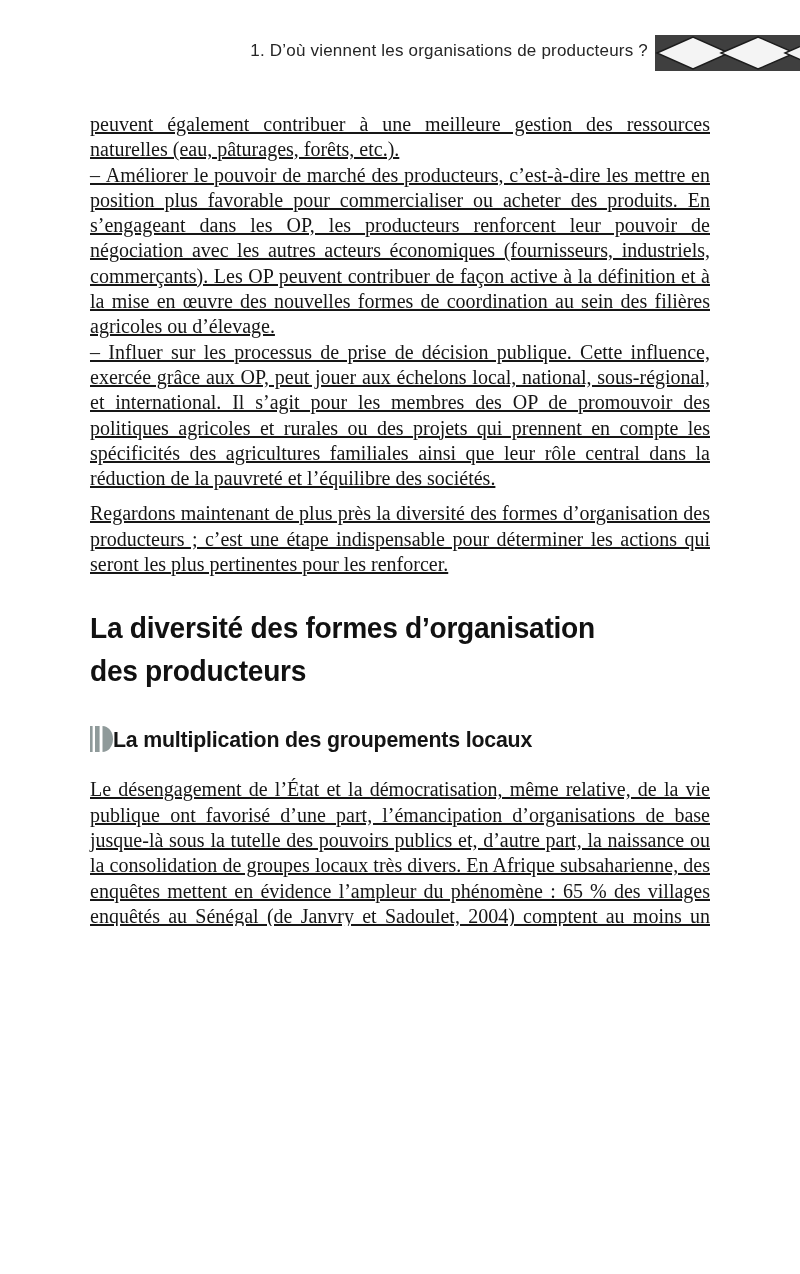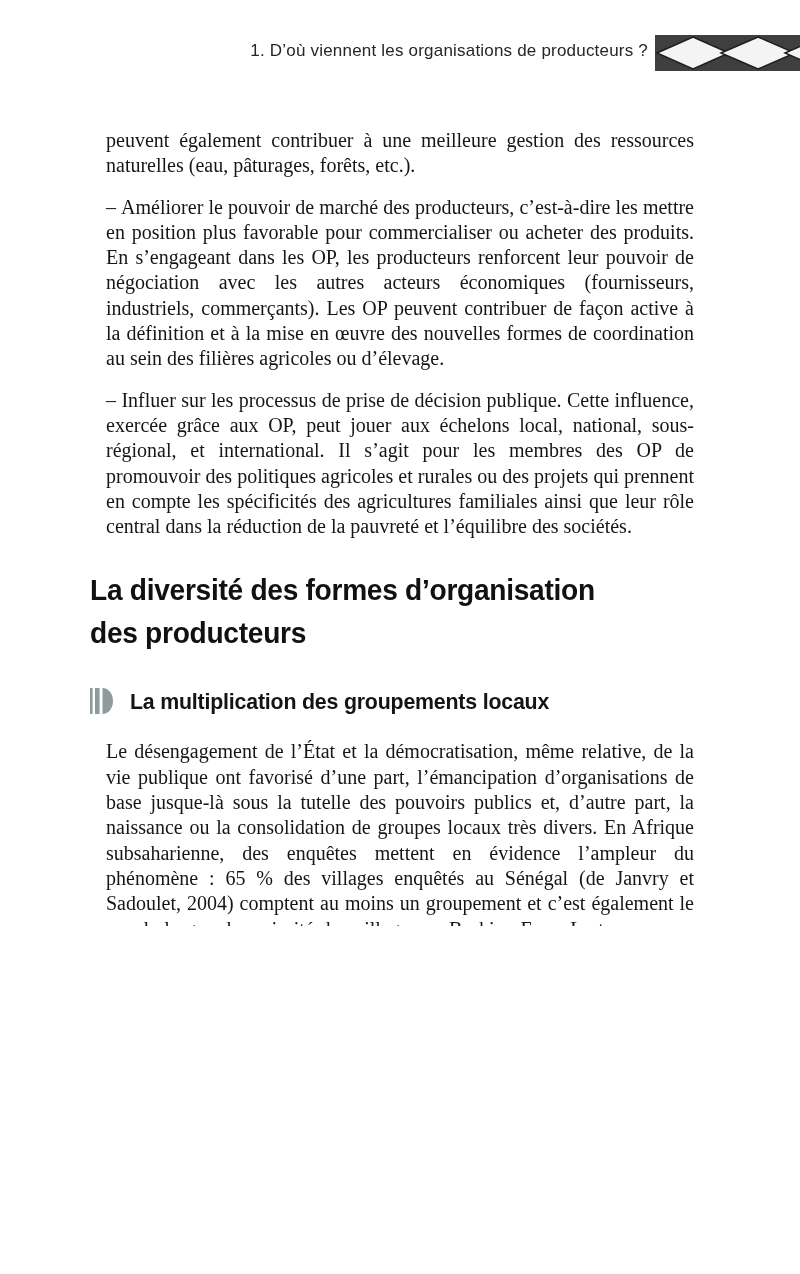--- a/index.html
+++ b/index.html
@@ -35,41 +35,41 @@
   
   .content {
     position: absolute;
     left: 90px;
     top: 112px;
     width: 620px;
     font-size: 20px;
     line-height: 25.3px;
     text-align: justify;
   }
-  .content p { margin: 16px; }
+  .content p { margin: 0; text-decoration: underline; }
   .content p.transition { margin-top: 10px; }
 
   h1.section-title {
     font-family: "Liberation Sans", sans-serif;
     font-weight: bold;
     font-size: 29px;
     line-height: 43px;
     letter-spacing: -0.3px;
     color: #111;
     margin: 30px 0 22px 0;
     white-space: pre-line;
     text-align: left;
     transform: scaleX(0.97);
     transform-origin: left center;
   }
 
   .subsection {
     display: flex;
     align-items: center;
-    gap: 17px;
+    gap: 0;
     margin: 32px 0 24px 0;
     text-align: left;
   }
   .subsection .sub-title {
     font-family: "Liberation Sans", sans-serif;
     font-weight: bold;
     font-size: 22px;
     letter-spacing: -0.2px;
     color: #141414;
     transform: scaleX(0.97);
@@ -102,20 +102,21 @@
   </svg>
 
   <main class="content">
 
     <p>peuvent également contribuer à une meilleure gestion des ressources naturelles (eau, pâturages, forêts, etc.).</p>
 
     <p>–&nbsp;Améliorer le pouvoir de marché des producteurs, c’est-à-dire les mettre en position plus favorable pour commercialiser ou acheter des produits. En s’engageant dans les OP, les producteurs renforcent leur pouvoir de négociation avec les autres acteurs économiques (fournisseurs, industriels, commerçants). Les OP peuvent contribuer de façon active à la définition et à la mise en œuvre des nouvelles formes de coordination au sein des filières agricoles ou d’élevage.</p>
 
     <p>–&nbsp;Influer sur les processus de prise de décision publique. Cette influence, exercée grâce aux OP, peut jouer aux échelons local, national, sous-régional, et international. Il s’agit pour les membres des OP de promouvoir des politiques agricoles et rurales ou des projets qui prennent en compte les spécificités des agricultures familiales ainsi que leur rôle central dans la réduction de la pauvreté et l’équilibre des sociétés.</p>
 
+    <p class="transition">Regardons maintenant de plus près la diversité des formes d’organisation des producteurs&nbsp;; c’est une étape indispensable pour déterminer les actions qui seront les plus pertinentes pour les renforcer.</p>
 
     <h1 class="section-title">La diversité des formes d’organisation
 des producteurs</h1>
 
 
     <div class="subsection">
       <span class="icon">
         <svg width="23" height="28" viewBox="0 0 23 28" aria-hidden="true">
           <rect x="0" y="1" width="2.6" height="26" fill="#8f9a9a"></rect>
           <rect x="5" y="1" width="4.6" height="26" fill="#8f9a9a"></rect>

